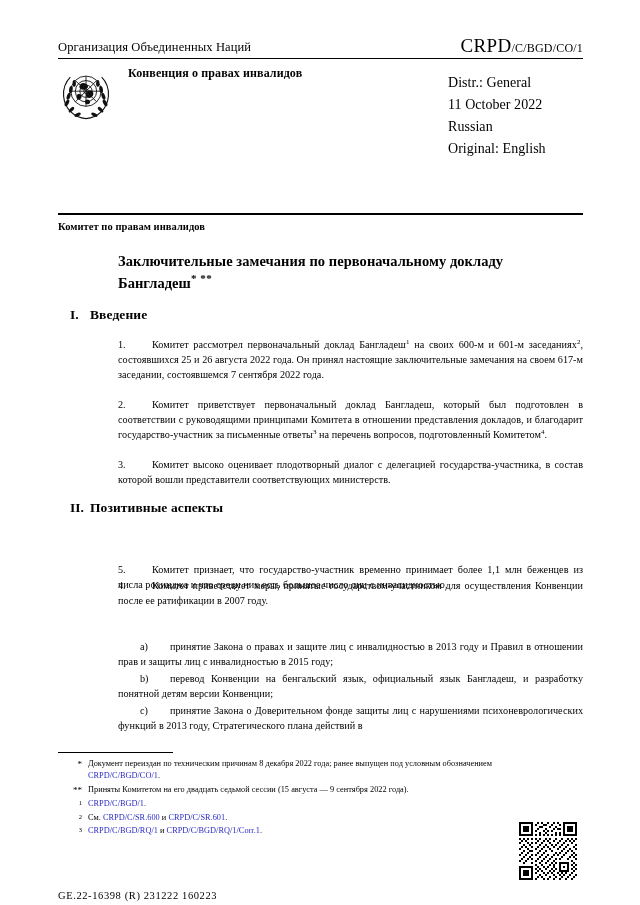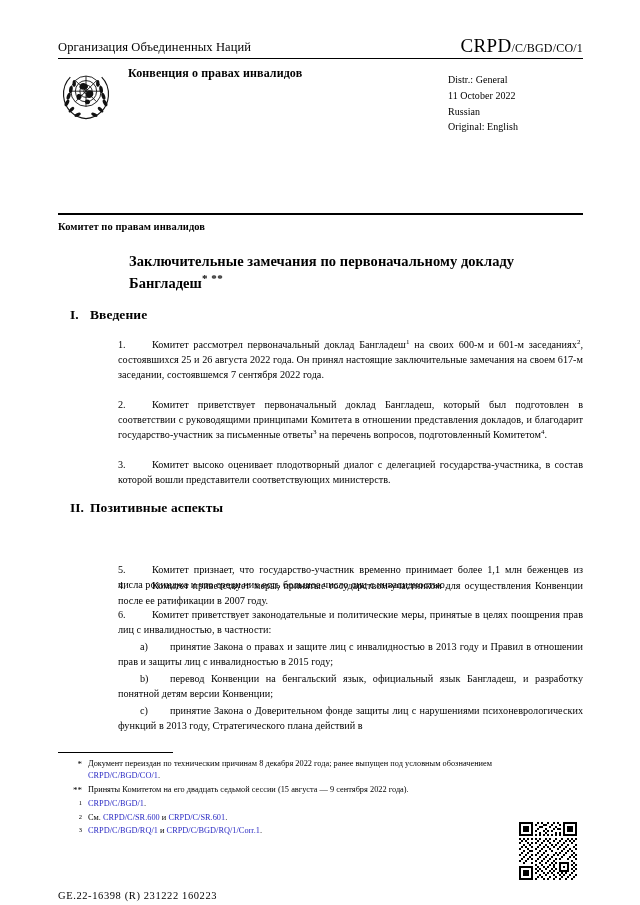--- a/index.html
+++ b/index.html
@@ -80,21 +80,21 @@
     font-weight: bold;
     font-size: 12px;
     line-height: 1.28;
     letter-spacing: 0.1px;
     flex: 1 1 auto;
     padding-top: 4px;
   }
   .distr {
     width: 135px;
     flex: 0 0 135px;
-    font-size: 10px;
+    font-size: 14px;
     line-height: 1.58;
     padding-top: 10px;
     letter-spacing: 0.05px;
   }
 
   
   .rule-heavy-wrap {
     position: absolute;
     left: 58px;
     top: 213px;
@@ -116,21 +116,20 @@
 
   .doc-title {
     position: absolute;
     left: 118px;
     top: 252px;
     width: 465px;
     font-weight: bold;
     font-size: 14.5px;
     line-height: 1.32;
     letter-spacing: 0.05px;
-    margin-left: 11px;
   }
   .doc-title .stars {
     font-weight: bold;
     font-size: 11px;
     vertical-align: super;
     letter-spacing: 0.5px;
   }
 
   .section {
     position: absolute;
@@ -354,23 +353,20 @@
   </div>
 
   <div class="para" style="top:531px;margin-top:48px;">
     <span class="pnum">4.</span><span>Комитет приветствует меры, принятые государством-участником для осуществления Конвенции после ее ратификации в 2007 году.</span>
   </div>
 
   <div class="para" style="top:563px;">
     <span class="pnum">5.</span><span>Комитет признает, что государство-участник временно принимает более 1,1 млн беженцев из числа рохинджа и что среди них есть большое число лиц с инвалидностью.</span>
   </div>
 
-  <div class="para" style="top:608px;">
-    <span class="pnum">6.</span><span>Комитет приветствует законодательные и политические меры, принятые в целях поощрения прав лиц с инвалидностью, в частности:</span>
-  </div>
 
   <div class="para" style="top:640px;">
     <span class="alpha">a)</span><span>принятие Закона о правах и защите лиц с инвалидностью в 2013 году и Правил в отношении прав и защиты лиц с инвалидностью в 2015 году;</span>
   </div>
 
   <div class="para" style="top:672px;">
     <span class="alpha">b)</span><span>перевод Конвенции на бенгальский язык, официальный язык Бангладеш, и разработку понятной детям версии Конвенции;</span>
   </div>
 
   <div class="para" style="top:704px;">

